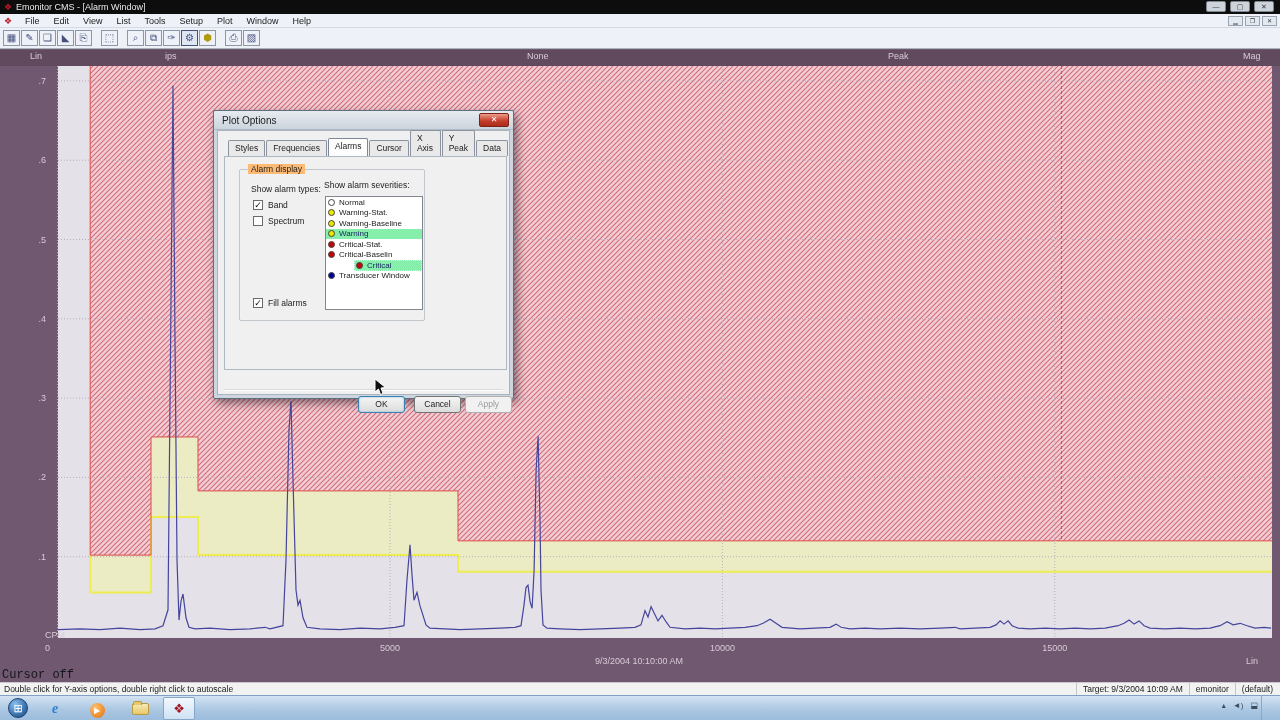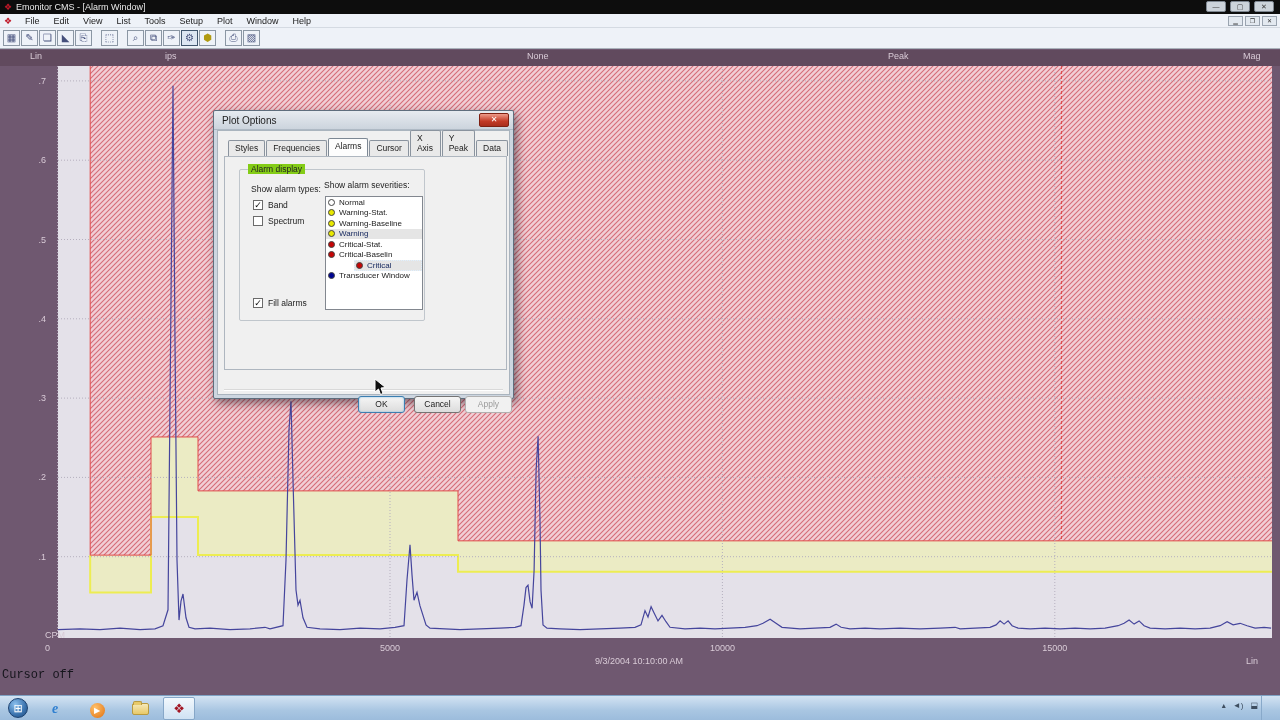--- a/index.html
+++ b/index.html
@@ -35,28 +35,28 @@
   
   #dialog { position:absolute; left:213px; top:110px; width:301px; height:289px; background:#cdd6e0; border:1px solid #5f6e7d; border-radius:2px; box-shadow:3px 4px 10px rgba(30,20,30,0.55); }
   .dlg-title { position:absolute; left:0; top:0; right:0; height:19px; background:linear-gradient(#e7ebf0,#ccd4dd); border-bottom:1px solid #aeb9c4; font-size:10px; color:#1b1b1b; line-height:19px; padding-left:8px; border-radius:2px 2px 0 0; }
   .dlg-close { position:absolute; right:4px; top:2px; width:30px; height:14px; background:linear-gradient(#ee9b8a,#c23a26 60%,#a92e1c); border:1px solid #7e2012; border-radius:2px; color:#fff; font-size:8px; line-height:12px; text-align:center; }
   .dlg-body { position:absolute; left:3px; top:19px; right:3px; bottom:3px; background:#f0f0f0; border:1px solid #aab4be; }
   .tabs { position:absolute; left:10px; top:8px; height:17px; display:flex; align-items:flex-end; }
   .tab { font-size:8.5px; color:#222; border:1px solid #8a939e; border-bottom:none; border-radius:2px 2px 0 0; padding:2px 6px 3px 6px; background:#e9e9e9; margin-right:1px; }
   .tab.active { background:#fdfdfd; padding-bottom:6px; position:relative; top:1px; border-color:#7d8894; }
   .tab-panel { position:absolute; left:6px; top:25px; width:283px; height:214px; border:1px solid #aeb6bf; background:#f0f0f0; }
   .groupbox { position:absolute; left:14px; top:12px; width:186px; height:152px; border:1px solid #c0c6cc; border-radius:2px; }
-  .group-label { position:absolute; left:8px; top:-6px; background:#84cc16; padding:0 3px; font-size:8.5px; color:#222; }
+  .group-label { position:absolute; left:8px; top:-6px; background:#fdba74; padding:0 3px; font-size:8.5px; color:#222; }
   .field-label { position:absolute; font-size:8.5px; color:#222; }
   .chk-row { position:absolute; display:flex; align-items:center; gap:5px; font-size:8.5px; color:#222; }
   .chk { width:10px; height:10px; background:#fff; border:1px solid #6b6b6b; font-size:9px; line-height:9px; text-align:center; color:#111; }
   .listbox { position:absolute; left:85px; top:26px; width:98px; height:114px; background:#fff; border:1px solid #82878f; overflow:hidden; }
   .sev { display:flex; align-items:center; gap:4px; height:10.5px; padding-left:2px; font-size:8px; color:#222; }
   .sev .dot { width:7px; height:7px; border-radius:50%; border:1px solid #444; flex:0 0 auto; }
-  .sev.sel { background:#e5e5e5; color:#182a60; }
+  .sev.sel { background:#86efac; color:#182a60; }
   .sev.sel.foc { outline:1px dotted #dff0ff; outline-offset:-1px;margin-left:28px; }
   .dlg-sep { position:absolute; left:6px; right:6px; top:258px; height:2px; border-top:1px solid #d9d9d9; border-bottom:1px solid #ffffff; }
   .dlg-btn { position:absolute; top:265px; width:47px; height:17px; background:linear-gradient(#f5f5f5,#dcdcdc); border:1px solid #747474; border-radius:3px; font-size:8.5px; color:#1c1c1c; text-align:center; line-height:15px; }
   .dlg-btn.focused { border:1px solid #3c7fb1; box-shadow:inset 0 0 2px #7ab8e0; }
   .dlg-btn.disabled { color:#9b9b9b; border-color:#b0b0b0; background:#f1f1f1; }
   #mouse-cursor { position:absolute; left:374px; top:378px; z-index:60; }
 
   
   .statusbar { position:absolute; left:0; top:682px; width:1280px; height:13px; background:#f2f2f2; border-top:1px solid #c9c9c9; font-size:8.5px; color:#1a1a1a; }
   .statusbar .hint { position:absolute; left:4px; top:1px; }
@@ -258,20 +258,28 @@
           <div class="dlg-btn" style="left: 196px;">Cancel</div>
           <div class="dlg-btn disabled" style="left: 247px;">Apply</div>
         </div>
     </div>
   </div>
 
   <svg id="mouse-cursor" width="13" height="19">
     <path d="M1,1 L1,14 L4.5,11 L6.5,16.5 L9,15.5 L7,10 L11.5,9.5 Z" fill="#111" stroke="#fff" stroke-width="1"></path>
   </svg>
 
+  <div class="statusbar">
+    <span class="hint">Double click for Y-axis options, double right click to autoscale</span>
+    <span class="segs">
+      <span class="seg">Target: 9/3/2004 10:09 AM</span>
+      <span class="seg">emonitor</span>
+      <span class="seg">(default)</span>
+    </span>
+  </div>
 
   <div class="taskbar">
     <div class="orb">⊞</div>
     <div class="task-icon" style="left:42px;">
       <span class="ie-glyph">e</span>
     </div>
     <div class="task-icon" style="left:84px;">
       <span class="media-circle">▶</span>
     </div>
     <div class="task-icon" style="left:127px;">

